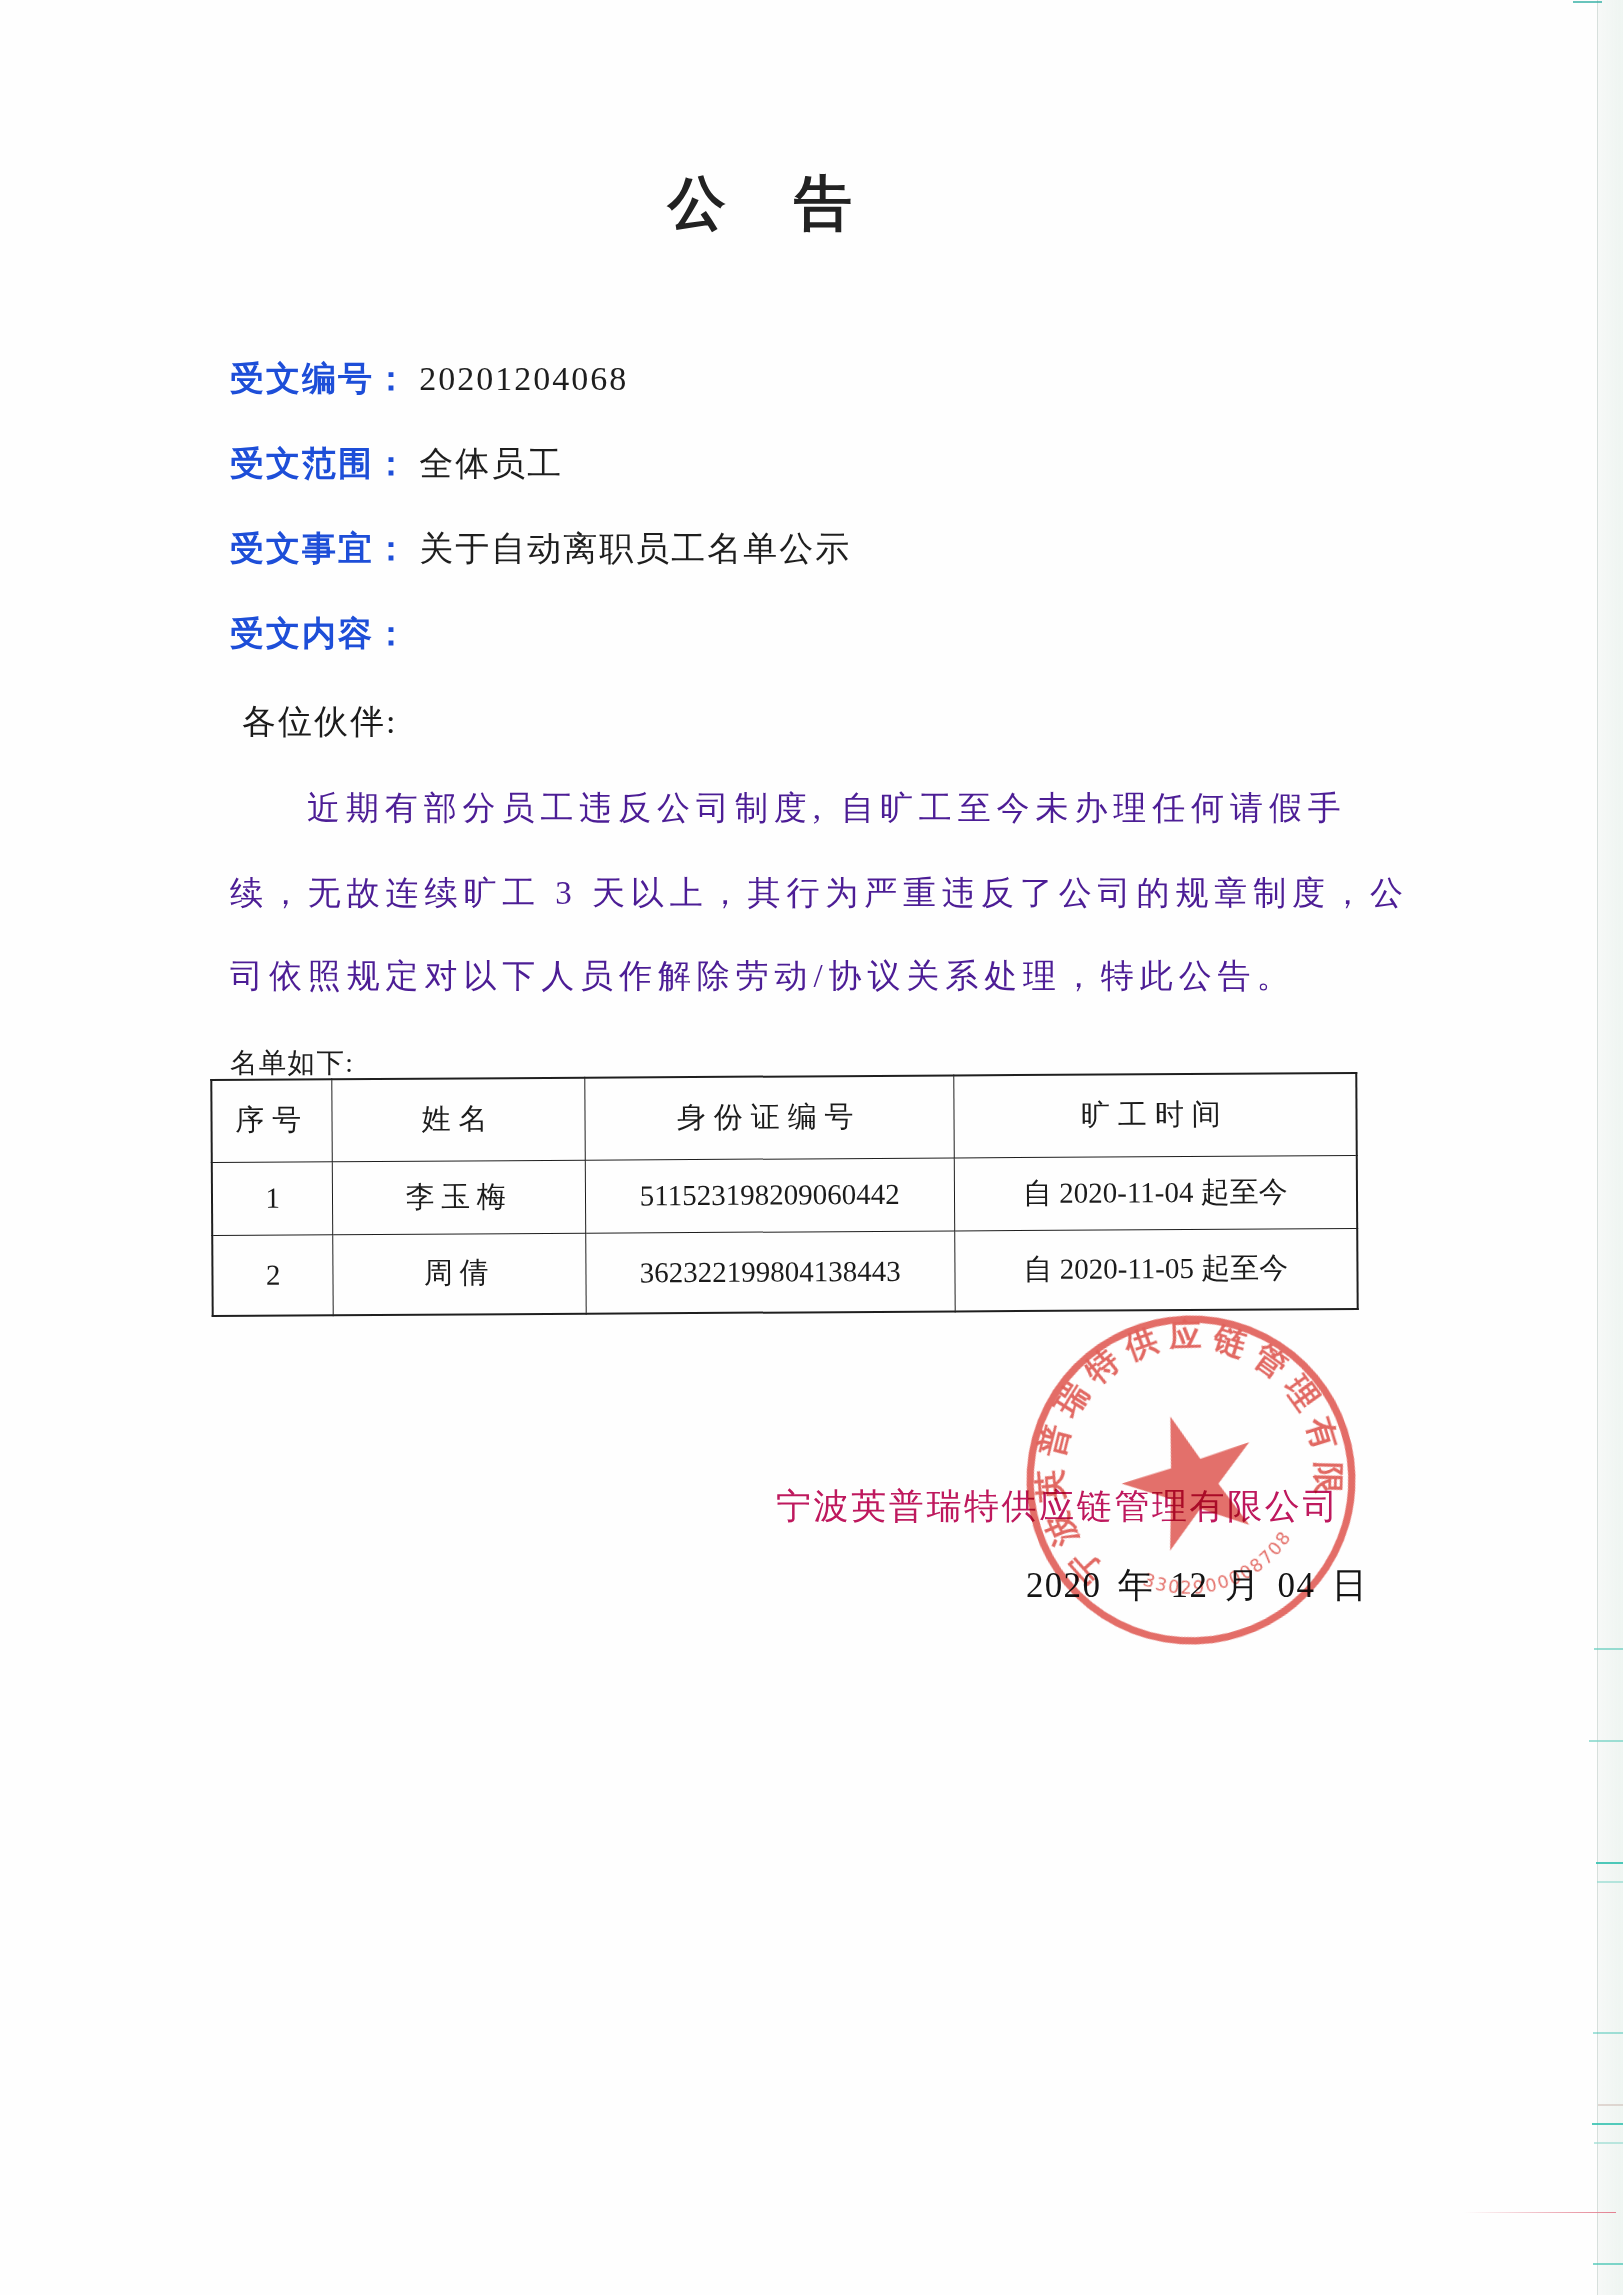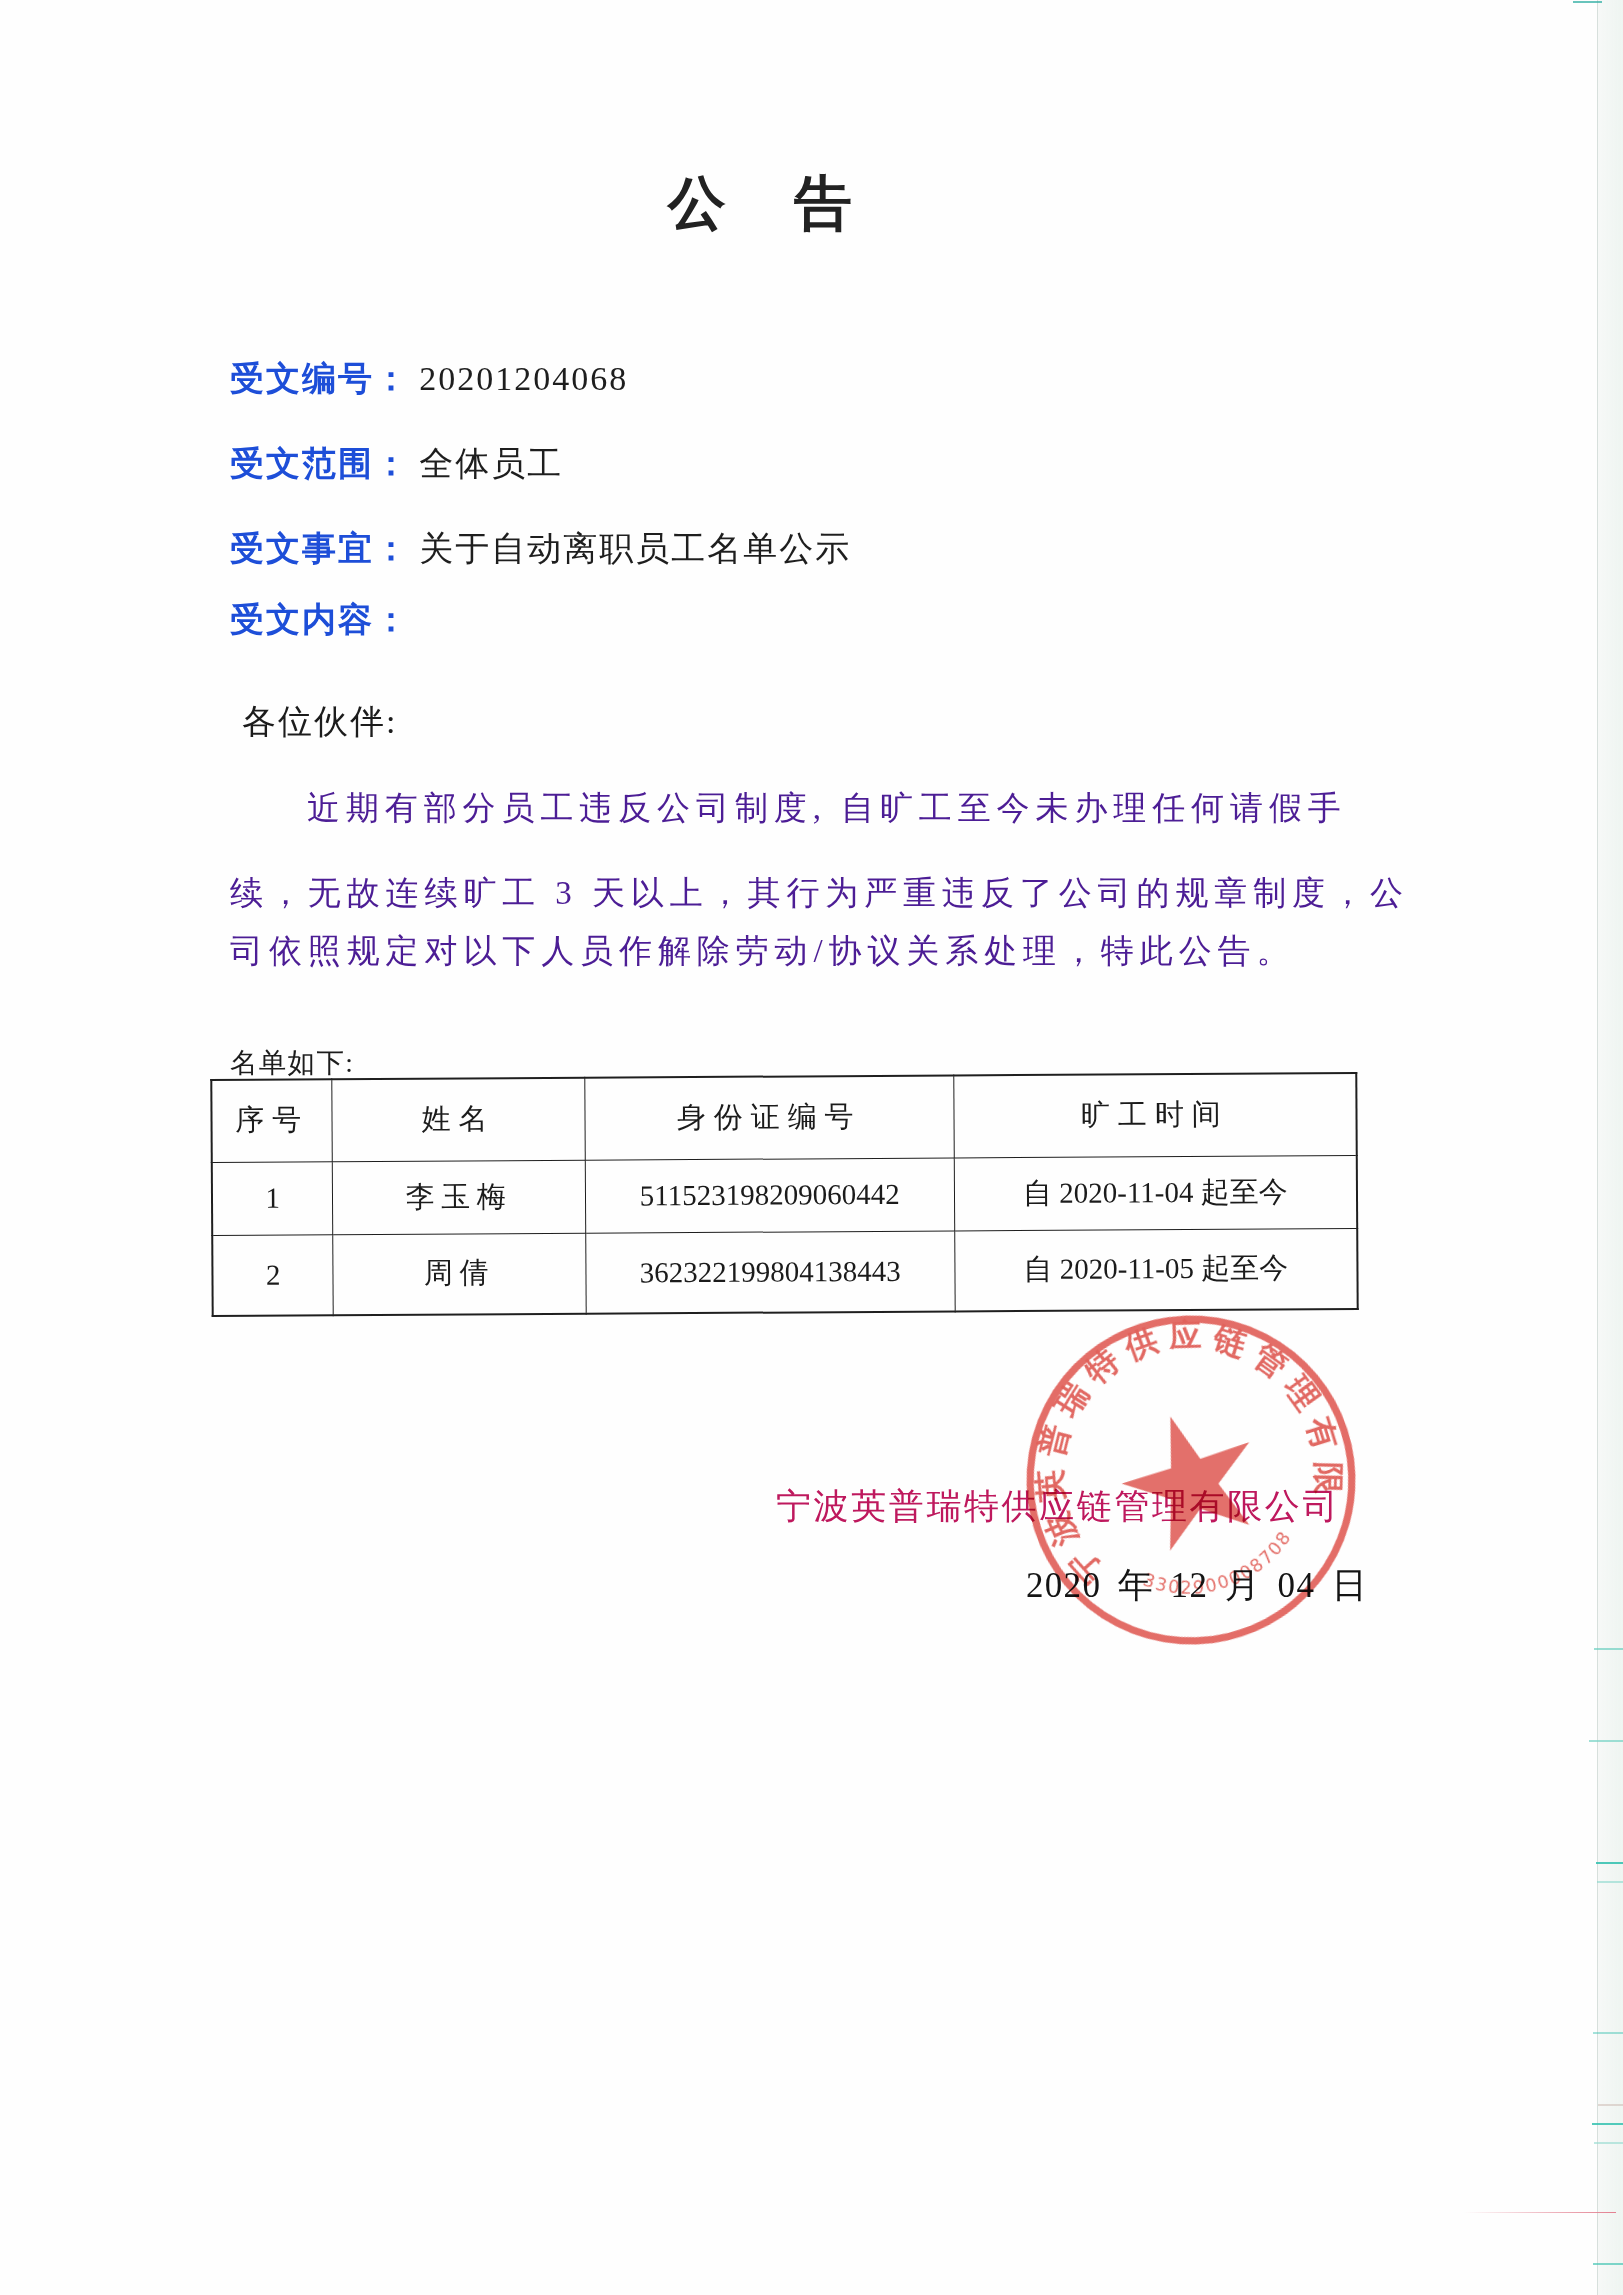--- a/index.html
+++ b/index.html
@@ -58,29 +58,29 @@
 
   <div class="abs field-line" style="top:359px;">
     <span class="field-label">受文编号：</span><span class="field-value">20201204068</span>
   </div>
   <div class="abs field-line" style="top:444px;">
     <span class="field-label">受文范围：</span><span class="field-value">全体员工</span>
   </div>
   <div class="abs field-line" style="top:529px;">
     <span class="field-label">受文事宜：</span><span class="field-value">关于自动离职员工名单公示</span>
   </div>
-  <div class="abs field-line" style="top:600px;">
+  <div class="abs field-line" style="top:614px;">
     <span class="field-label">受文内容：</span><span class="field-value"></span>
   </div>
 
   <div class="abs salutation" style="top:699px;">各位伙伴:</div>
 
   <div class="abs body-line indent" style="top:789px;">近期有部分员工违反公司制度, 自旷工至今未办理任何请假手</div>
   <div class="abs body-line" style="top:874px;">续，无故连续旷工 3 天以上，其行为严重违反了公司的规章制度，公</div>
-  <div class="abs body-line" style="top:932px;">司依照规定对以下人员作解除劳动/协议关系处理，特此公告。</div>
+  <div class="abs body-line" style="top:957px;">司依照规定对以下人员作解除劳动/协议关系处理，特此公告。</div>
 
   <div class="abs list-intro" style="top:1045px;">名单如下:</div>
 
   <table class="roster">
     <tbody>
         <tr class="hdr">
       <th style="width:120px;">序号</th>
       <th style="width:253px;">姓名</th>
       <th style="width:369px;">身份证编号</th>
       <th style="width:404px;">旷工时间</th>

